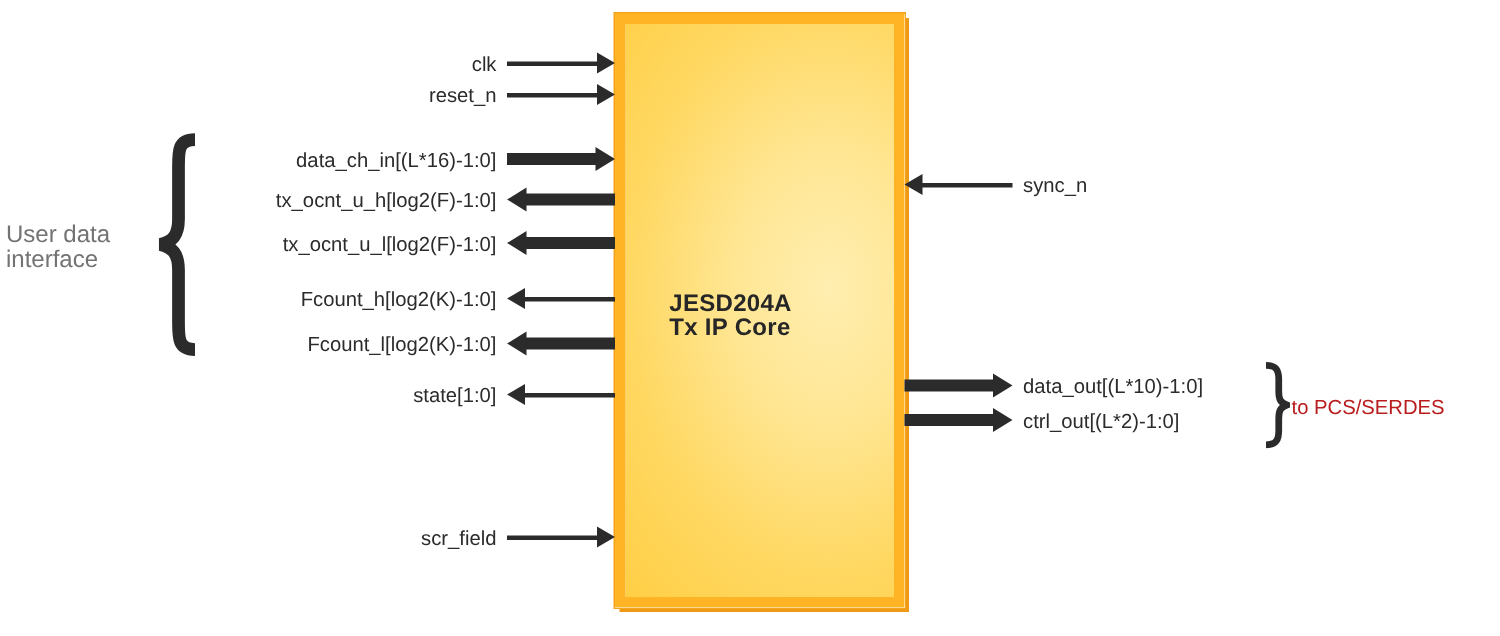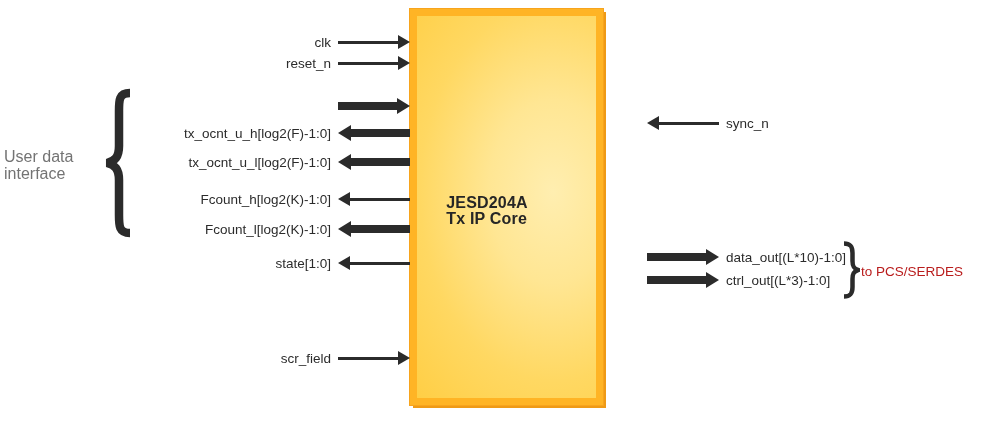--- a/index.html
+++ b/index.html
@@ -38,21 +38,21 @@
 
   
   .sig-row {
     position: absolute;
     height: 24px;
     display: flex;
     align-items: center;
     gap: 7px;
   }
   .sig-row.lhs { left: 0; width: 410px; justify-content: flex-end; }
-  .sig-row.rhs { left: 603px; justify-content: flex-start; margin-left: 44px; }
+  .sig-row.rhs { left: 603px; justify-content: flex-start; }
   .sig-label {
     font-size: 13.5px;
     white-space: nowrap;
     color: #2b2b2b;
   }
 
   
   .arrow { position: relative; width: 72px; height: 20px; flex: 0 0 72px; }
   .arrow .shaft {
     position: absolute; top: 50%;
@@ -120,20 +120,21 @@
       </span>
   </div>
   <div class="sig-row lhs" style="top:51px">
     <span class="sig-label">reset_n</span>
     <span class="arrow dir-right">
         <span class="shaft"></span>
         <span class="head"></span>
       </span>
   </div>
   <div class="sig-row lhs" style="top:94px">
+    <span class="sig-label">data_ch_in[(L*16)-1:0]</span>
     <span class="arrow bus dir-right">
         <span class="shaft"></span>
         <span class="head"></span>
       </span>
   </div>
   <div class="sig-row lhs" style="top:121px">
     <span class="sig-label">tx_ocnt_u_h[log2(F)-1:0]</span>
     <span class="arrow bus dir-left">
         <span class="shaft"></span>
         <span class="head"></span>
@@ -187,21 +188,21 @@
         <span class="shaft"></span>
         <span class="head"></span>
       </span>
     <span class="sig-label">data_out[(L*10)-1:0]</span>
   </div>
   <div class="sig-row rhs" style="top:268px">
     <span class="arrow bus dir-right">
         <span class="shaft"></span>
         <span class="head"></span>
       </span>
-    <span class="sig-label">ctrl_out[(L*3)-1:0]</span>
+    <span class="sig-label">ctrl_out[(L*2)-1:0]</span>
   </div>
 
   <div class="group-label-left">
     <span>User data</span><br>
     <span>interface</span>
   </div>
   <div class="brace-left">
     <svg width="32" height="150" viewBox="0 0 32 150">
       <path d="M29 5 C18 5 18 12 18 23 L18 58 C18 69 14 73 6 75 C14 77 18 81 18 92 L18 127 C18 138 18 145 29 145" fill="none" stroke="#2b2b2b" stroke-width="8.5"></path>
     </svg>

